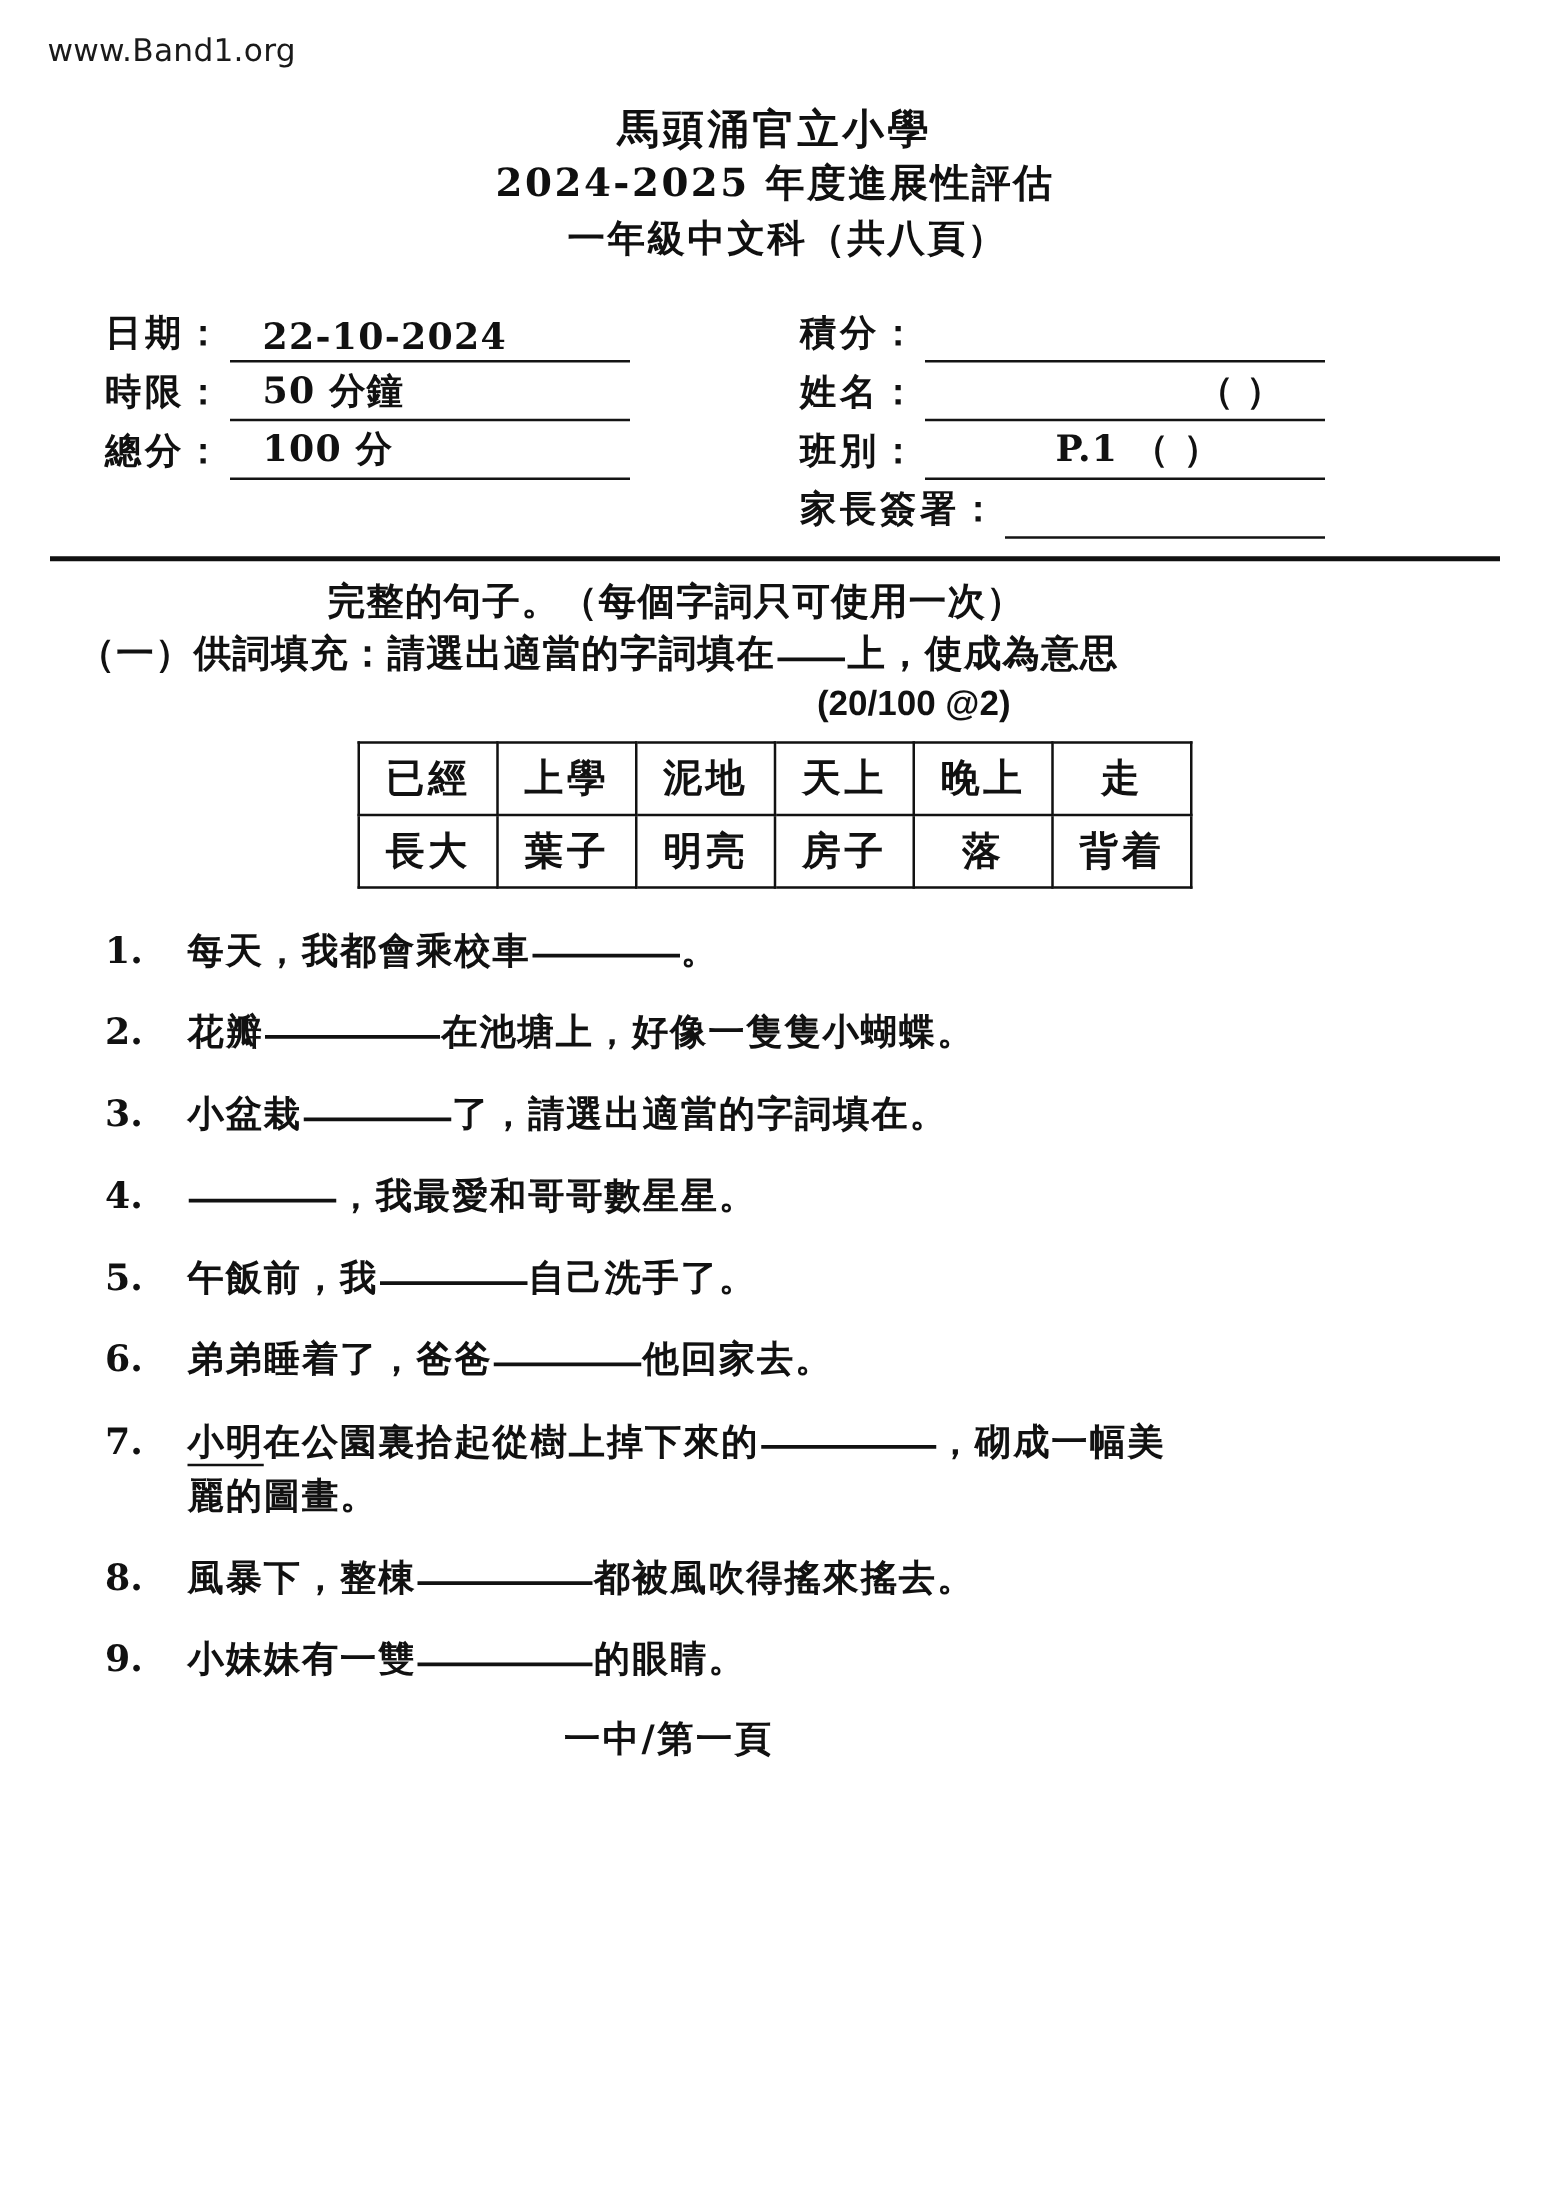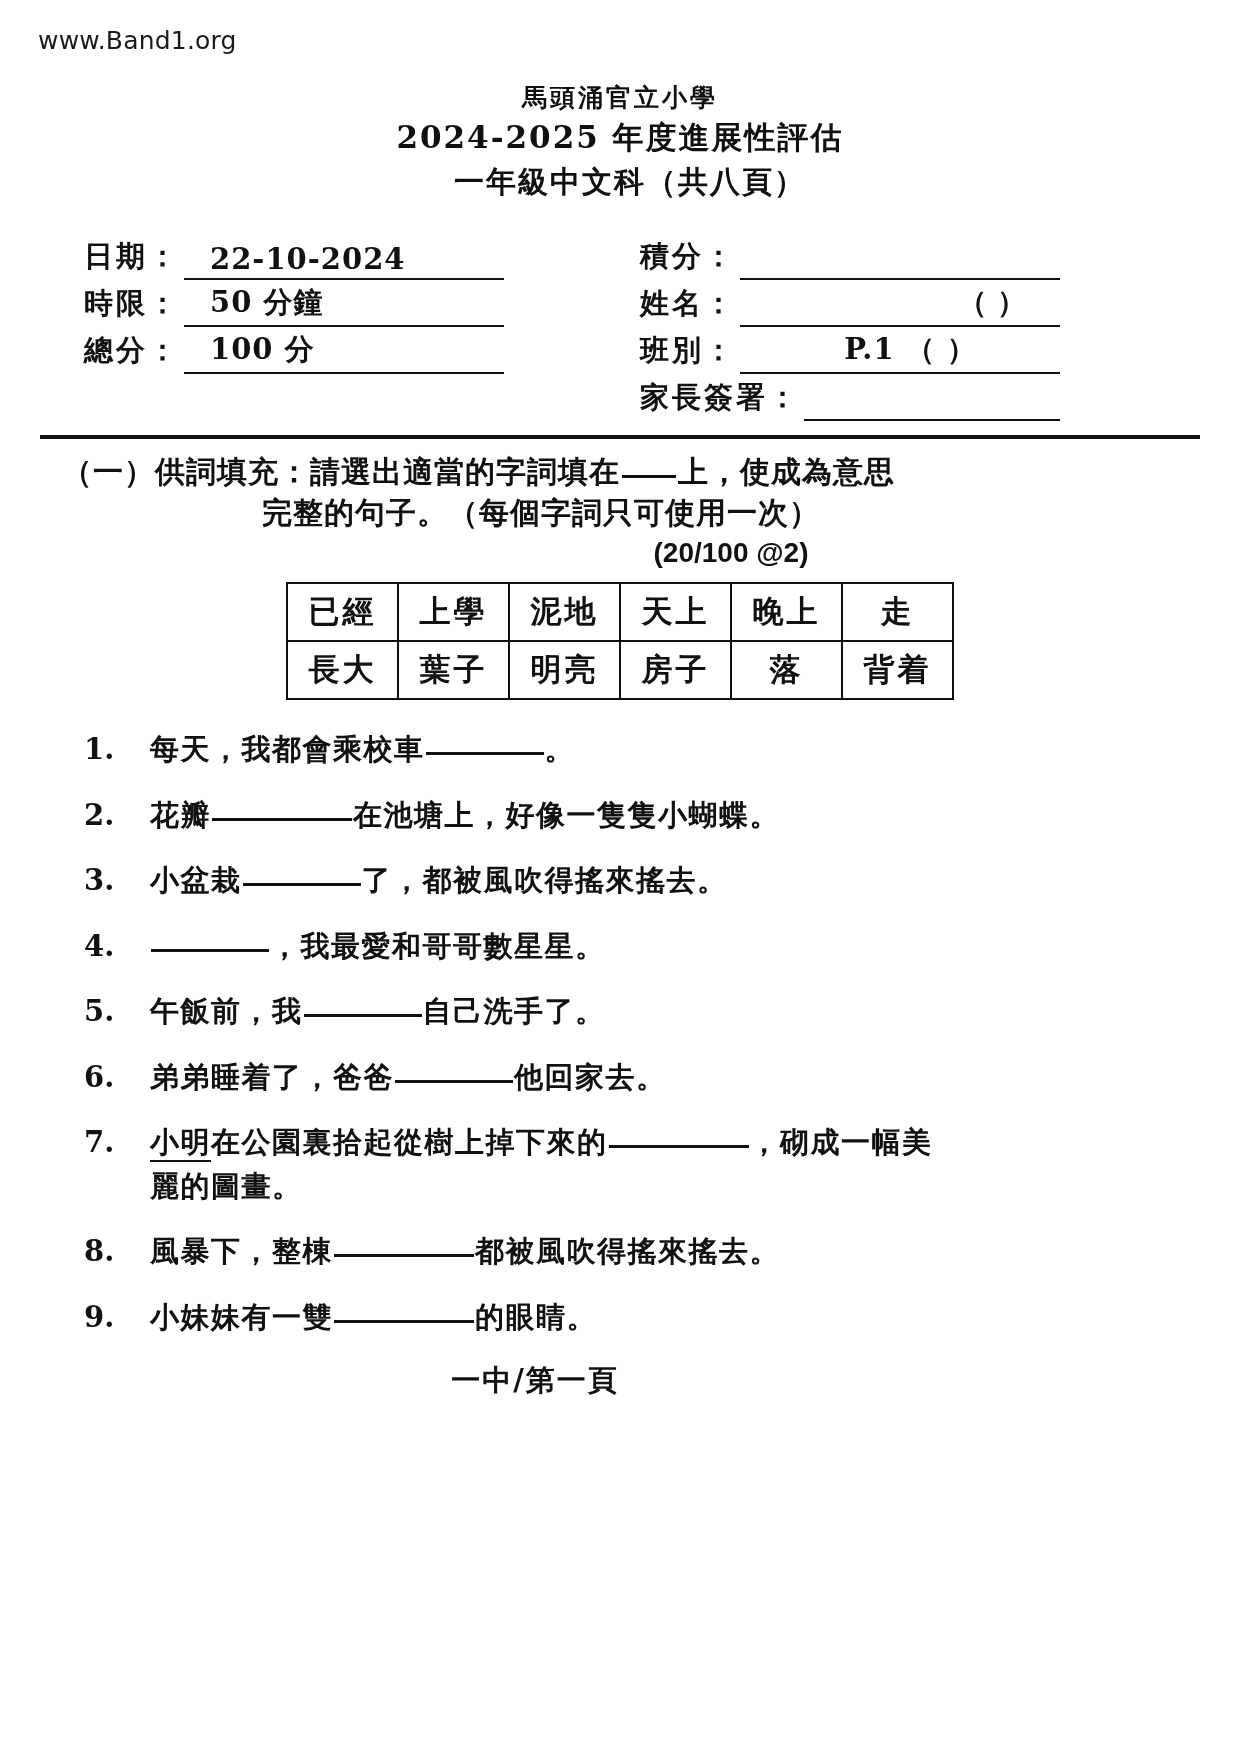--- a/index.html
+++ b/index.html
@@ -38,21 +38,21 @@
   .titles {
     padding-top: 82px;
     text-align: center;
   }
   .title-line {
     font-family: "DejaVu Serif", "Liberation Serif", serif;
     font-weight: 700;
     color: #101010;
     line-height: 1.28;
   }
-  .title-school { font-size: 25px; letter-spacing: 3px; }
+  .title-school { font-size: 33px; letter-spacing: 3px; }
   .title-year   { font-size: 31px; letter-spacing: 2px; margin-top: 4px; }
   .title-subject{ font-size: 30px; letter-spacing: 2px; margin-top: 5px; padding-left: 20px; }
 
   
   .info {
     position: relative;
     margin-top: 32px;
     height: 196px;
   }
   .info-col-left {
@@ -280,24 +280,24 @@
           <span class="field-value"></span>
         </span>
       </div>
 
     </div>
   </div>
 
   <div class="divider"></div>
 
   <div class="section">
+    <div class="instr-line instr-line-2">完整的句子。（每個字詞只可使用一次）</div>
     <div class="instr-line instr-line-1">
       <span>（一）供詞填充：請選出適當的字詞填在</span><span class="mini-blank"></span><span>上，使成為意思</span>
     </div>
-    <div class="instr-line instr-line-2">完整的句子。（每個字詞只可使用一次）</div>
     <div class="instr-line instr-line-3">(20/100 @2)</div>
   </div>
 
   <div class="wordbank-wrap">
     <table class="wordbank">
       <tbody>
           <tr>
             <td>已經</td>
             <td>上學</td>
             <td>泥地</td>
@@ -321,21 +321,21 @@
       <div class="q">
         <div class="q-num">1.</div>
         <div class="q-body"><span>每天，我都會乘校車</span><span class="blank blank-sm"></span><span>。</span></div>
       </div>
       <div class="q">
         <div class="q-num">2.</div>
         <div class="q-body"><span>花瓣</span><span class="blank blank-md"></span><span>在池塘上，好像一隻隻小蝴蝶。</span></div>
       </div>
       <div class="q">
         <div class="q-num">3.</div>
-        <div class="q-body"><span>小盆栽</span><span class="blank blank-sm"></span><span>了，都被風吹得搖來搖去。</span></div>
+        <div class="q-body"><span>小盆栽</span><span class="blank blank-sm"></span><span>了，請選出適當的字詞填在。</span></div>
       </div>
       <div class="q">
         <div class="q-num">4.</div>
         <div class="q-body"><span class="blank blank-sm"></span><span>，我最愛和哥哥數星星。</span></div>
       </div>
       <div class="q">
         <div class="q-num">5.</div>
         <div class="q-body"><span>午飯前，我</span><span class="blank blank-sm"></span><span>自己洗手了。</span></div>
       </div>
       <div class="q">

